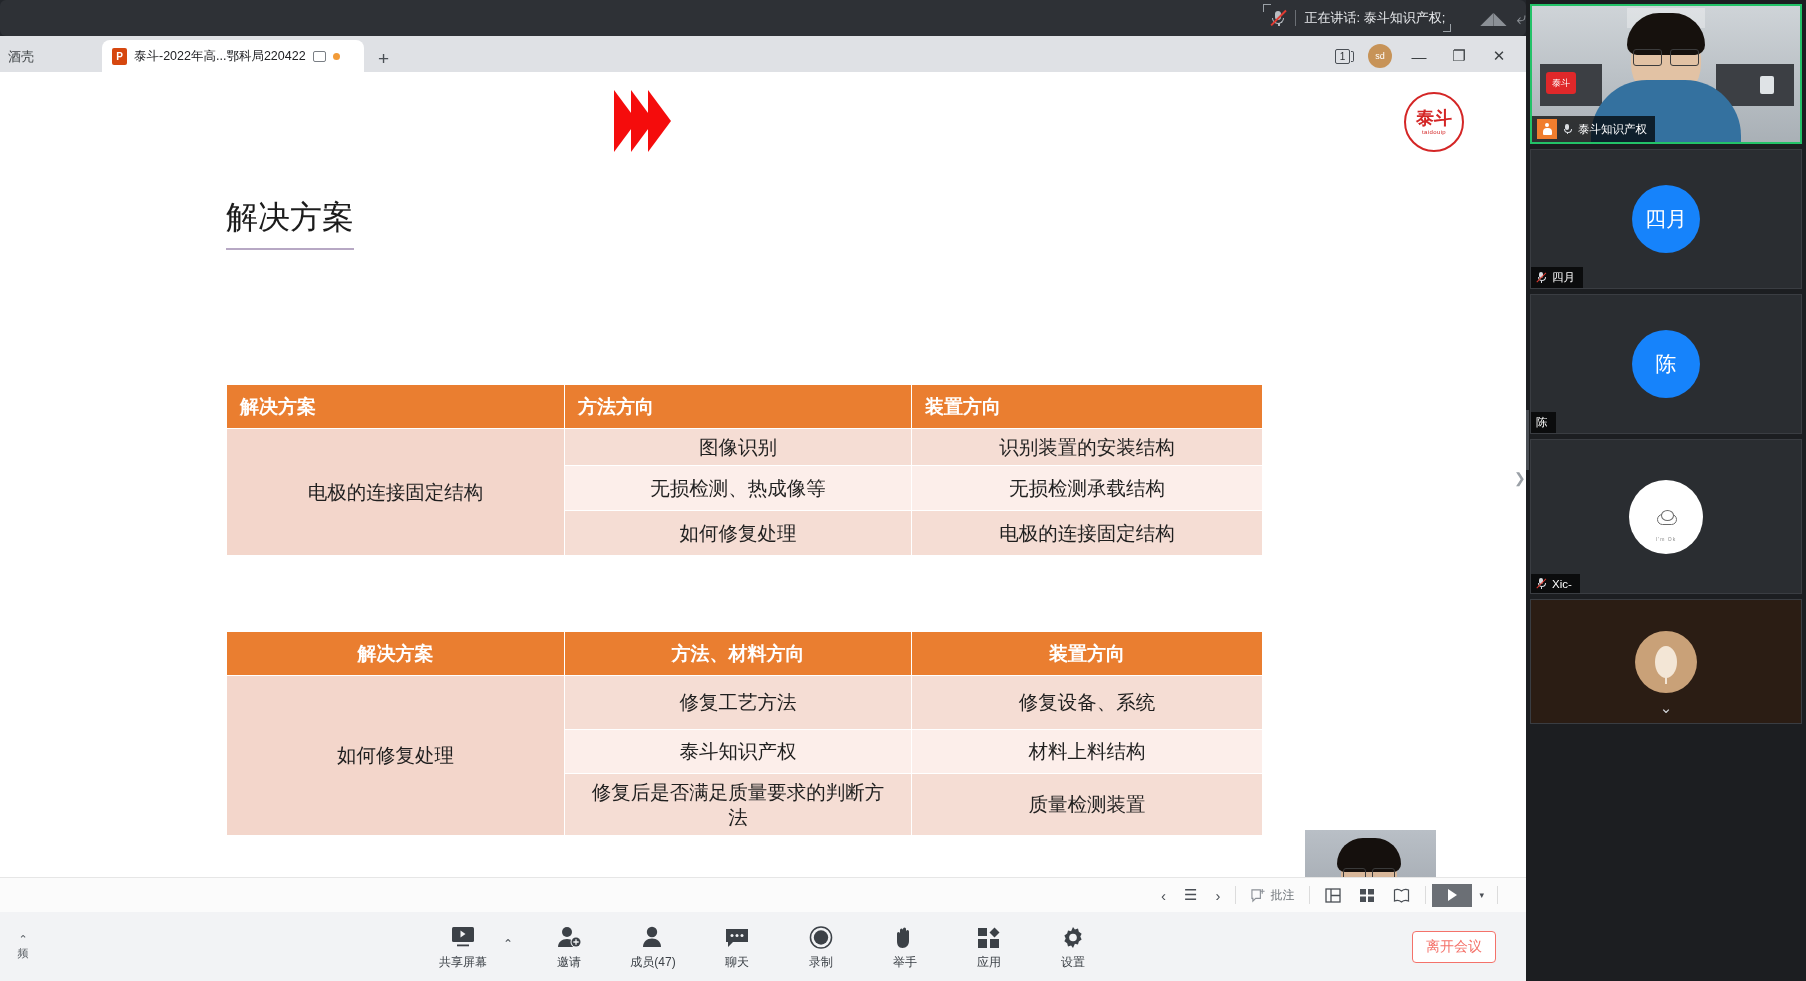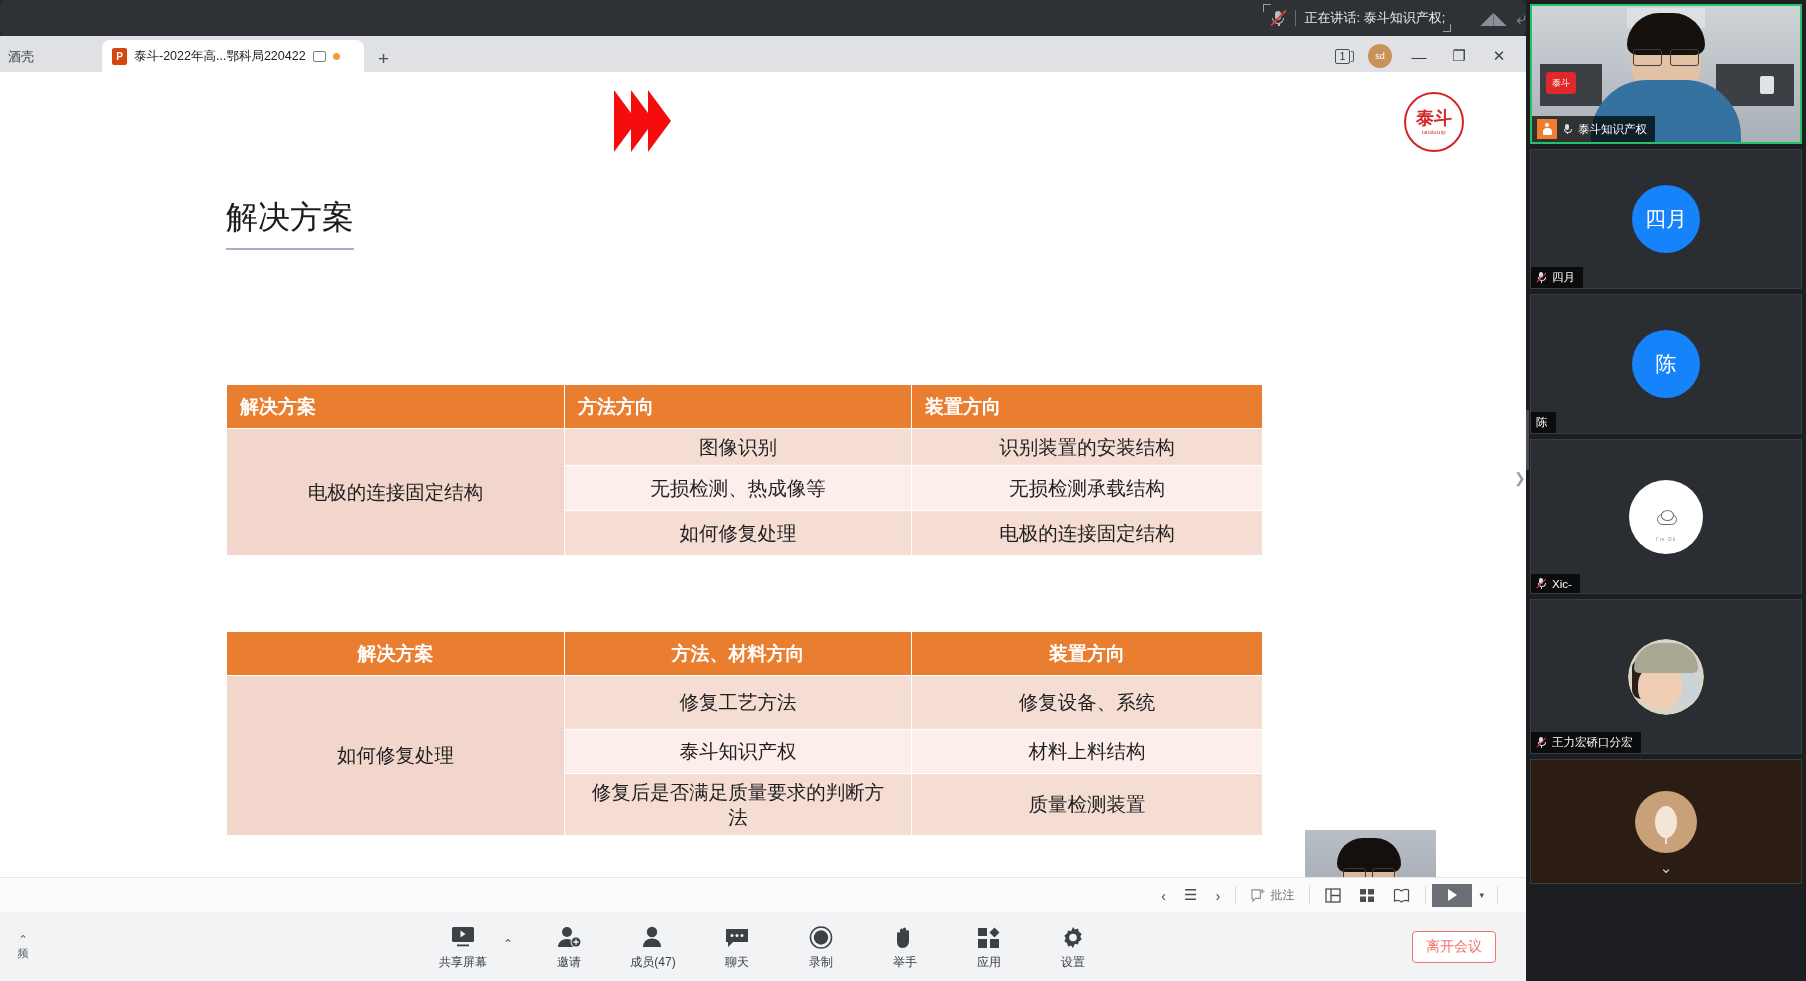--- a/index.html
+++ b/index.html
@@ -498,39 +498,20 @@
         <span class="mini-mic">
             <span class="mm-b"></span>
             <span class="mm-a"></span>
             <span class="mm-s"></span>
             <span class="mm-x"></span>
           </span>
         <span>Xic-</span>
       </div>
     </div>
 
-    <div class="tile" style="height:155px">
-      <span class="avatar-round" style="width:76px;height:76px;overflow:hidden">
-        <span class="girl-face" style="border-radius:50%">
-          <span class="girl-shelf"></span>
-            <span class="girl-hair"></span>
-            <span class="girl-skin"></span>
-            <span class="girl-hat"></span>
-        </span>
-      </span>
-      <div class="tile-name">
-        <span class="mini-mic">
-            <span class="mm-b"></span>
-            <span class="mm-a"></span>
-            <span class="mm-s"></span>
-            <span class="mm-x"></span>
-          </span>
-        <span>王力宏硚口分宏</span>
-      </div>
-    </div>
 
     <div class="tile" style="height:125px">
       <span class="coffee-outer"></span>
       <span class="coffee-mug"></span>
         <span class="coffee-leaf"></span>
         <span class="coffee-stem"></span>
       <span class="rail-caret">⌄</span>
     </div>
 
     <span class="rail-scroll"></span>

